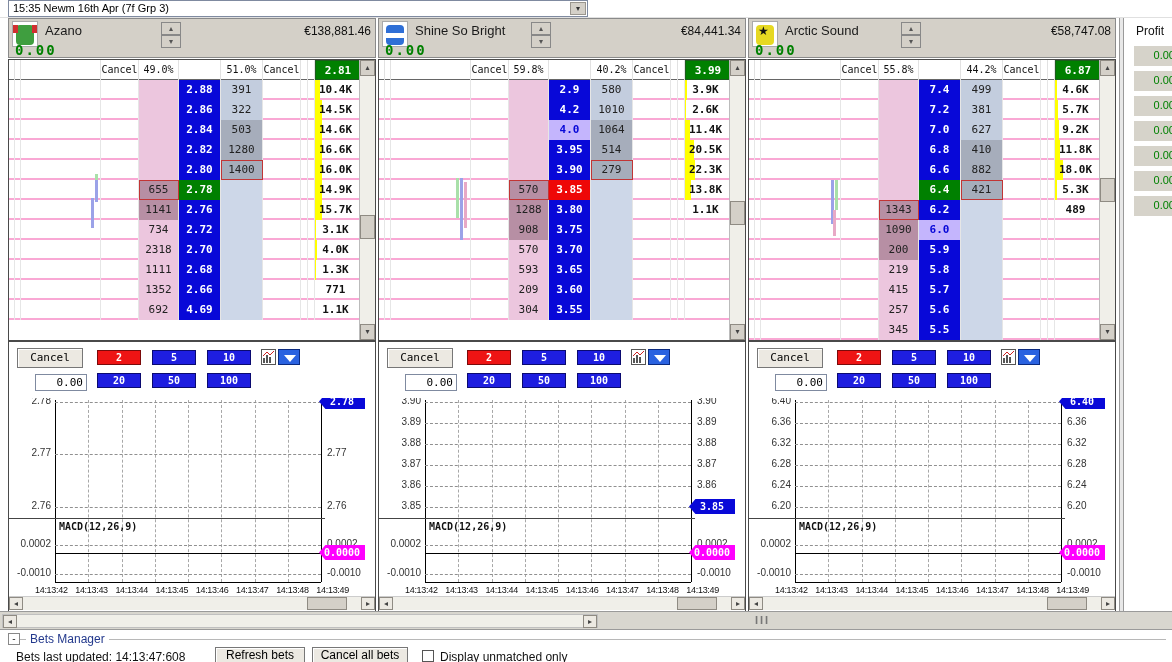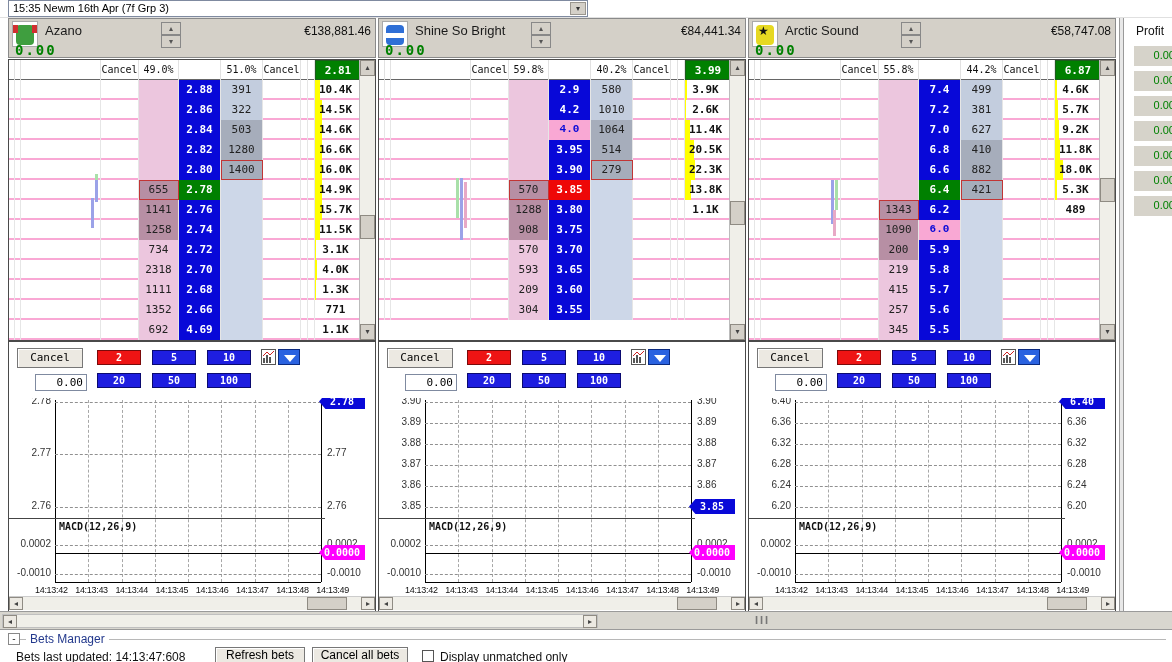--- a/index.html
+++ b/index.html
@@ -45,21 +45,21 @@
       font-family:"DejaVu Sans Mono",monospace;font-size:11px;}
   .lrow .ce{background:#ecc6de;color:#222;}
   .lrow .cg{background:#cdd7e8;color:#222;}
   .amt-back-dark{background:#b78fa4 !important;}
   .amt-lay-light{background:#c3cdde !important;}
   .amt-lay-dark{background:#a6adbb !important;}
   .flash{outline:1px solid #c23535;outline-offset:-1px;}
   .price{background:#0808d8;color:#fff;font-weight:bold;}
   .price.green{background:#008000;}
   .price.red{background:#ee0707;}
-  .price.white{background:#f9a8d4;color:#0808d8;font-family:Liberation Mono, monospace;}
+  .price.white{background:#c4b5fd;color:#0808d8;}
   .vol{position:relative;text-align:right;padding-right:4px;font-weight:bold;color:#111;}
   .volbar{position:absolute;left:0;top:0;bottom:0;background:#ffff00;}
   .vol span{position:relative;}
 
   .vscroll{position:absolute;right:0;top:0;width:16px;height:280px;background:#f0efe9;border-left:1px solid #bbb;}
   .sbtn{position:absolute;left:0;width:15px;height:16px;background:#d4d0c8;border:1px solid #8f8b83;
         font-size:8px;line-height:14px;text-align:center;color:#444;}
   .sbtn.sup{top:0;} .sbtn.sdown{bottom:0;}
   .vthumb{position:absolute;left:0;width:15px;height:24px;background:#d4d0c8;border:1px solid #8f8b83;}
 
@@ -252,33 +252,20 @@
             <div class="cb"></div>
             <div class="cc"></div>
             <div class="cd"></div>
             <div class="ce amt-back-dark">1141</div>
             <div class="cf price">2.76</div>
             <div class="cg"></div>
             <div class="ch"></div>
             <div class="ci"></div>
             <div class="cj"></div>
             <div class="ck vol"><div class="volbar" style="width: 7px;"></div><span>15.7K</span></div>
-          </div>
-          <div class="lrow">
-            <div class="ca"></div>
-            <div class="cb"></div>
-            <div class="cc"></div>
-            <div class="cd"></div>
-            <div class="ce amt-back-dark">1258</div>
-            <div class="cf price">2.74</div>
-            <div class="cg"></div>
-            <div class="ch"></div>
-            <div class="ci"></div>
-            <div class="cj"></div>
-            <div class="ck vol"><div class="volbar" style="width: 5px;"></div><span>11.5K</span></div>
           </div>
           <div class="lrow">
             <div class="ca"></div>
             <div class="cb"></div>
             <div class="cc"></div>
             <div class="cd"></div>
             <div class="ce">734</div>
             <div class="cf price">2.72</div>
             <div class="cg"></div>
             <div class="ch"></div>

